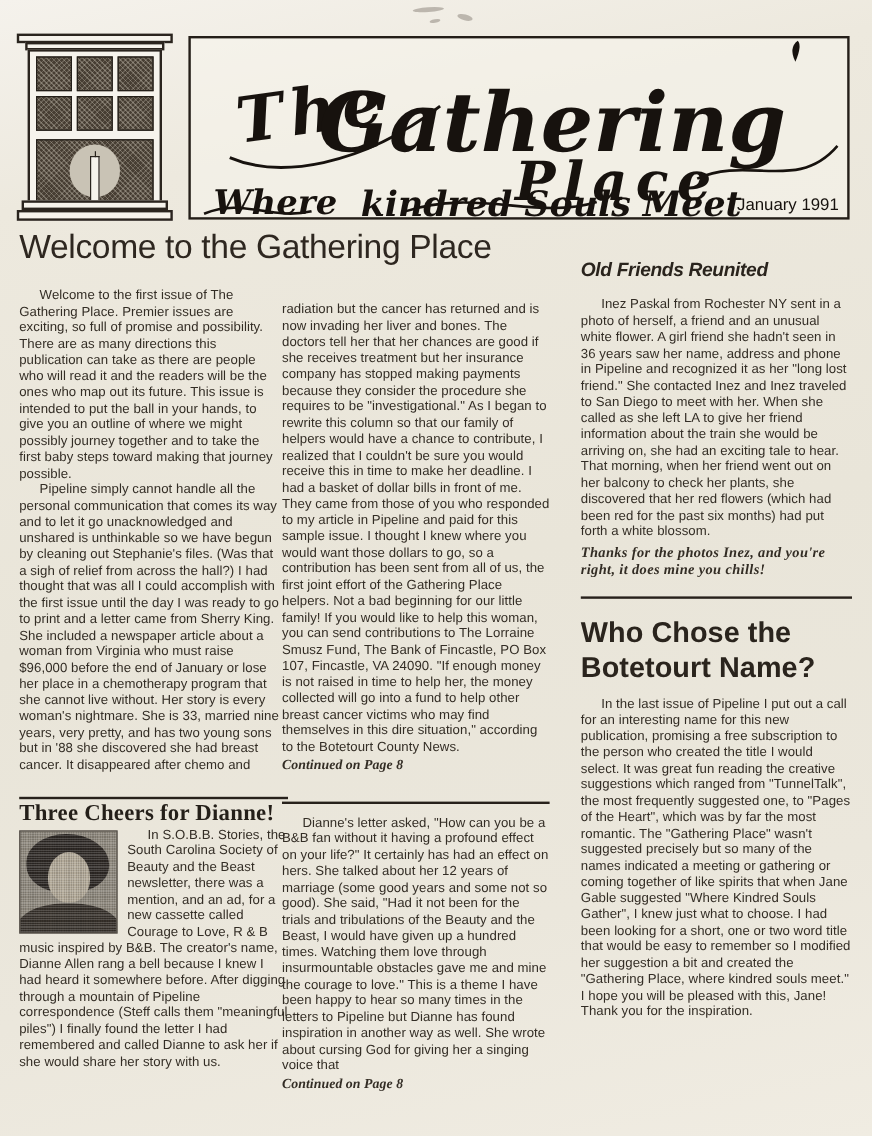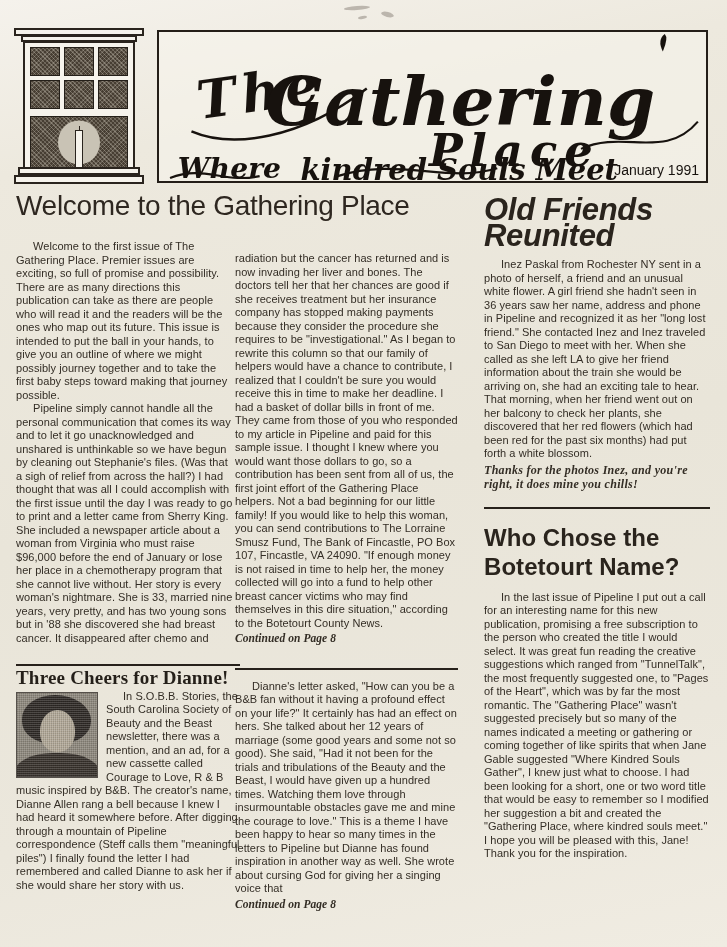--- a/index.html
+++ b/index.html
@@ -49,21 +49,21 @@
   .ind { text-indent: 17px; }
   .welcome-hl { position: absolute; left: 16px; top: 190px; margin: 0; width: 470px;
     font-size: 28px; font-weight: normal; letter-spacing: -0.3px; color: #2e2720; }
   .col1 { left: 16px; top: 240px; width: 219px; }
   .col2 { left: 235px; top: 240px; width: 223px; margin-top: 12px; }
   .col3 { left: 484px; top: 197px; width: 226px; }
   .cont { font-family: "Liberation Serif", serif; font-style: italic; font-weight: bold;
     font-size: 11.5px; margin-top: 2px !important; }
   .rule { border: none; border-top: 2px solid #27211b; margin: 0; }
   .col2 .rule { margin: 22px 0 10px 0; }
-  .of-hl { margin: 0 0 9px 0; font-size: 31px; font-style: italic; font-weight: bold;
+  .of-hl { margin: 16px 0 9px 0; font-size: 16px; font-style: italic; font-weight: bold;
     line-height: 26px; letter-spacing: -0.3px; color: #2a241d; }
   .nn-hl { margin: 0 0 10px 0; font-size: 24px; font-weight: bold; line-height: 29px; color: #2a241d; }
   .closing { font-family: "Liberation Serif", serif; font-style: italic; font-weight: bold;
     font-size: 12px; line-height: 14px; margin-top: 2px !important; letter-spacing: .3px; }
   .col3 .rule { margin: 16px 0 14px 0; }
 
   
   .dianne { left: 16px; top: 664px; width: 224px; }
   .dianne .rule { margin-bottom: 5px; }
   .dianne-hl { margin: 0 0 5px 0; font-family: "Liberation Serif", serif; font-size: 19px;

